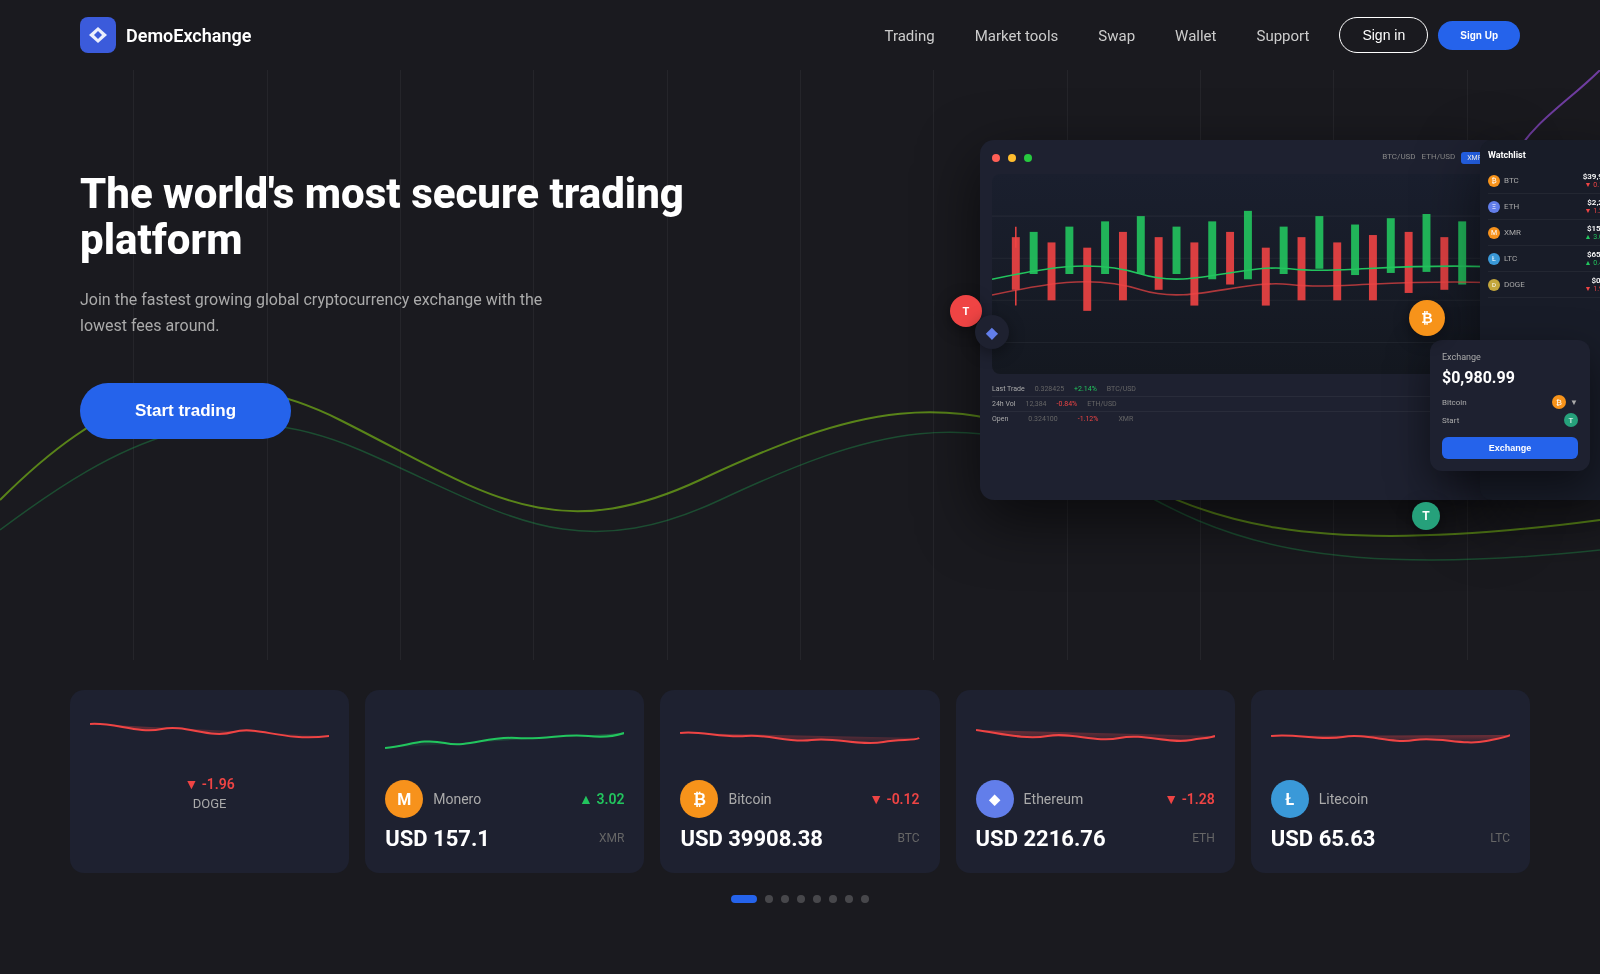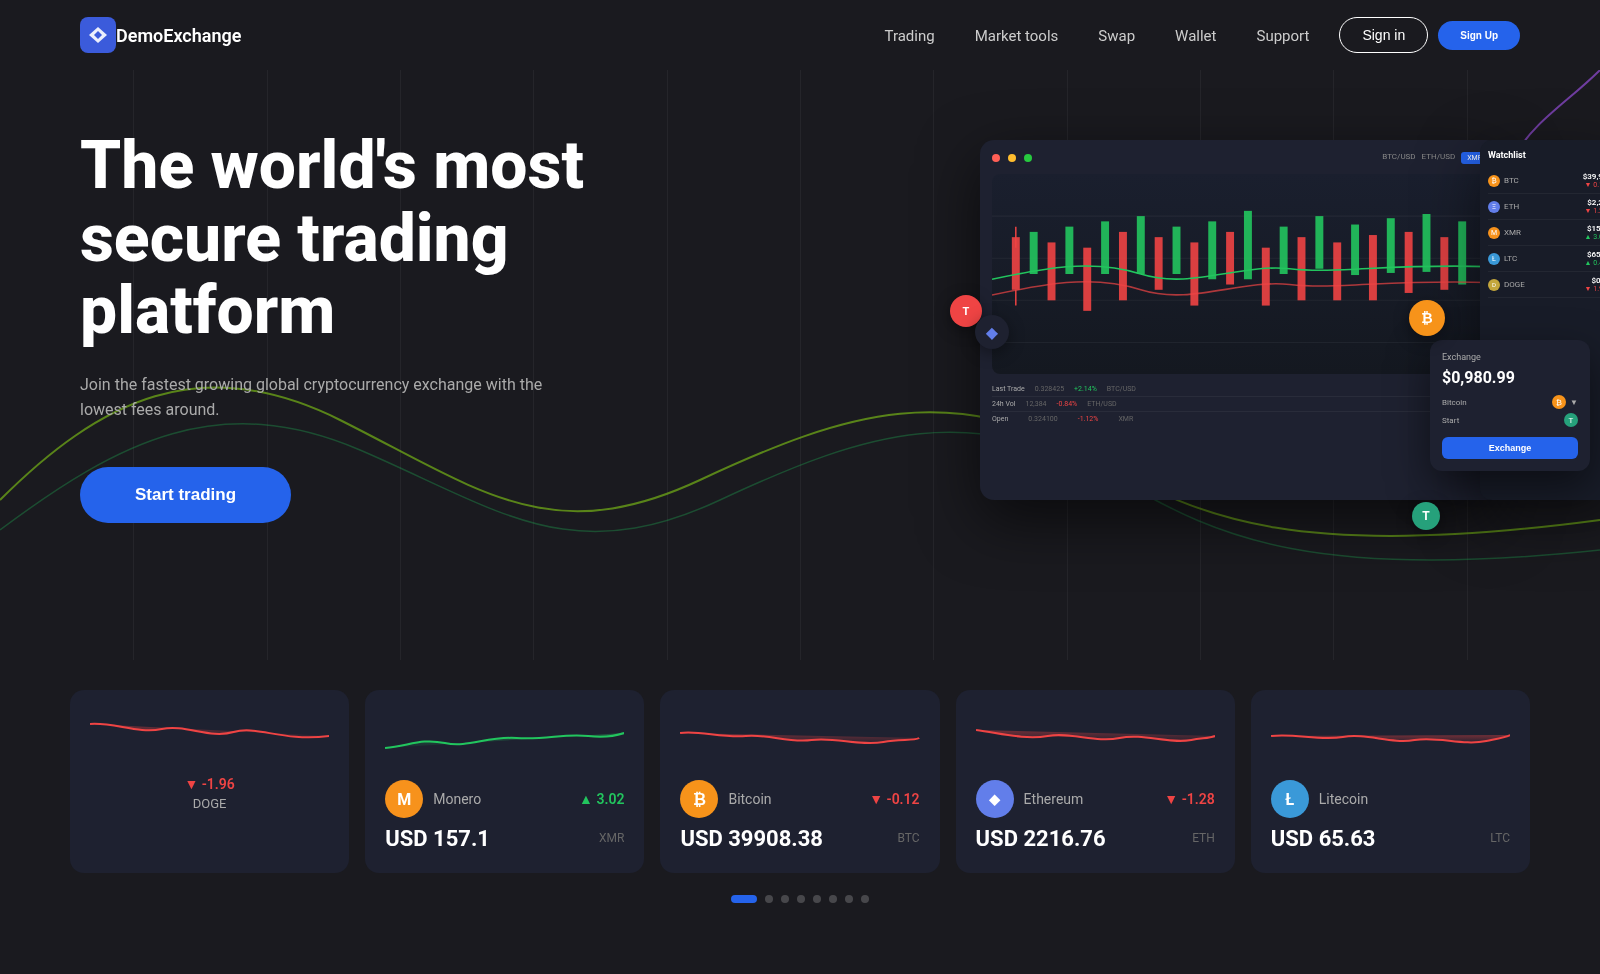--- a/index.html
+++ b/index.html
@@ -16,20 +16,21 @@
       display: flex;
       align-items: center;
       padding: 0 80px;
       height: 70px;
       position: relative;
       z-index: 10;
     }
     .nav-logo {
       display: flex;
       align-items: center;
+      gap: 10px;
       margin-right: auto;
     }
     .logo-icon {
       width: 36px;
       height: 36px;
     }
     .nav-logo-text {
       font-size: 18px;
       font-weight: 600;
       color: #fff;
@@ -88,25 +89,26 @@
       width: 1px;
       background: rgba(255,255,255,0.05);
     }
 
     .hero-content {
       position: relative;
       z-index: 2;
       max-width: 620px;
     }
     .hero-title {
-      font-size: 66px;
+      font-size: 42px;
       font-weight: 800;
       line-height: 1.1;
       margin-bottom: 24px;
       color: #fff;
+      margin-top: 41px;
     }
     .hero-subtitle {
       font-size: 16px;
       color: #aaa;
       line-height: 1.6;
       max-width: 480px;
       margin-bottom: 44px;
     }
     .btn-start-trading {
       background: #2563eb;

